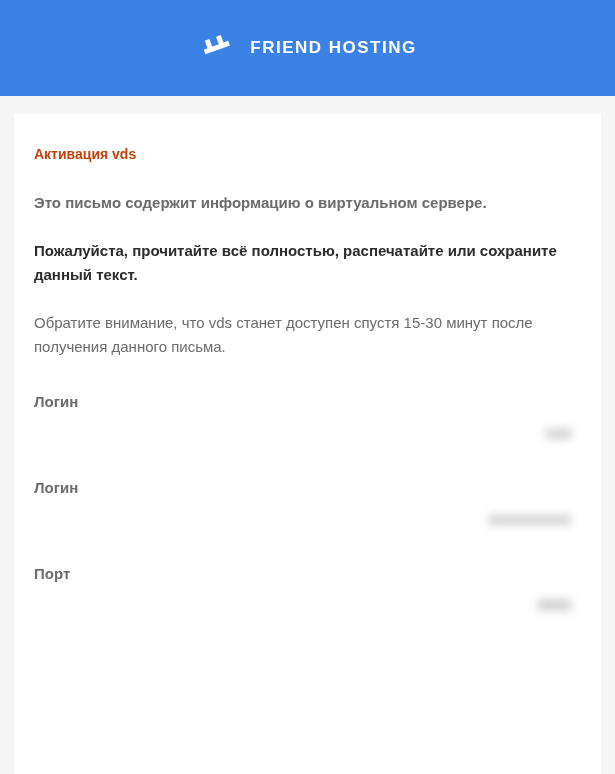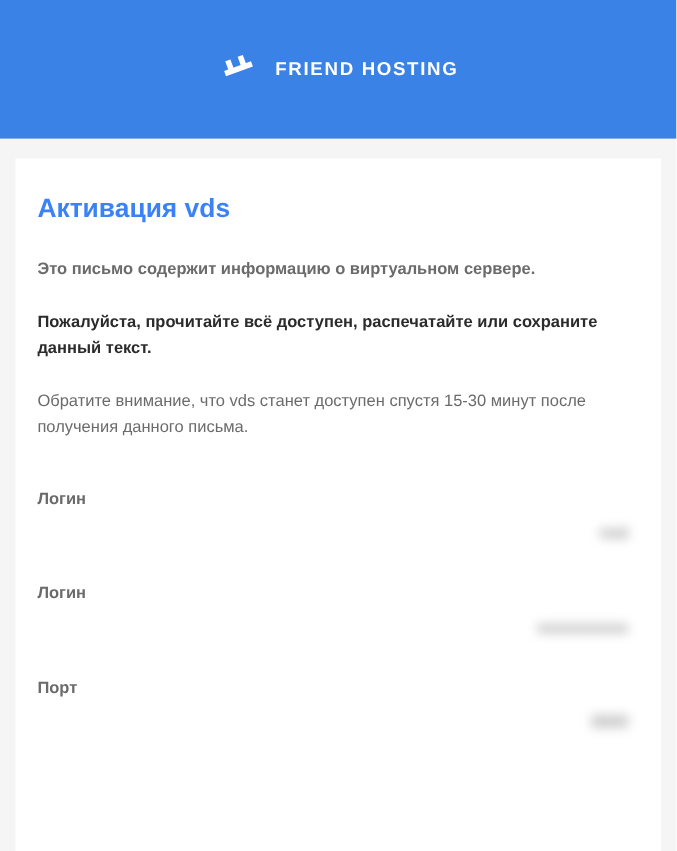--- a/index.html
+++ b/index.html
@@ -9,21 +9,21 @@
     }
     body {
       font-family: Arial, Helvetica, sans-serif;
       background: #f5f5f5;
       width: 615px;
       height: 774px;
       overflow: hidden;
     }
     .header {
       background: #3b82e6;
-      height: 126px;
+      height: 96px;
       display: flex;
       align-items: center;
       justify-content: center;
       gap: 14px;
     }
     .logo-icon {
       width: 38px;
       height: 38px;
       display: flex;
       align-items: center;
@@ -35,44 +35,44 @@
       font-weight: 600;
       letter-spacing: 1.5px;
     }
     .content-card {
       background: #ffffff;
       margin: 18px 14px 0 14px;
       padding: 32px 20px 20px 20px;
       min-height: 680px;
     }
     .page-title {
-      font-size: 24px;
+      font-size: 14px;
       font-weight: 700;
-      color: #3b82f6;
+      color: #c2410c;
       margin-bottom: 30px;
     }
     .intro-text {
       font-size: 15px;
       color: #6b6b6b;
       line-height: 1.5;
       margin-bottom: 24px;
       font-weight: bold;
     }
     .instruction-text {
       font-size: 15px;
       color: #2b2b2b;
       font-weight: 700;
       line-height: 1.6;
       margin-bottom: 24px;
     }
     .notice-text {
       font-size: 15px;
       color: #6b6b6b;
       line-height: 1.6;
-      margin-bottom: 44px;
+      margin-bottom: 34px;
     }
     .section-heading {
       font-size: 15px;
       color: #2b2b2b;
       font-weight: 700;
       margin-bottom: 28px;
     }
     .field-row {
       margin-bottom: 10px;
     }
@@ -104,21 +104,21 @@
     </svg>
   </div>
   <div class="brand-name">FRIEND HOSTING</div>
 </div>
 
 <div class="content-card">
   <h1 class="page-title">Активация vds</h1>
 
   <p class="intro-text">Это письмо содержит информацию о виртуальном сервере.</p>
 
-  <p class="instruction-text">Пожалуйста, прочитайте всё доступен, распечатайте или сохраните данный текст.</p>
+  <p class="instruction-text">Пожалуйста, прочитайте всё полностью, распечатайте или сохраните данный текст.</p>
 
   <p class="notice-text">Обратите внимание, что vds станет доступен спустя 15-30 минут после получения данного письма.</p>
 
 
 
   <div class="field-row">
     <div class="field-label">Логин</div>
     <div class="field-value">root</div>
   </div>
 

